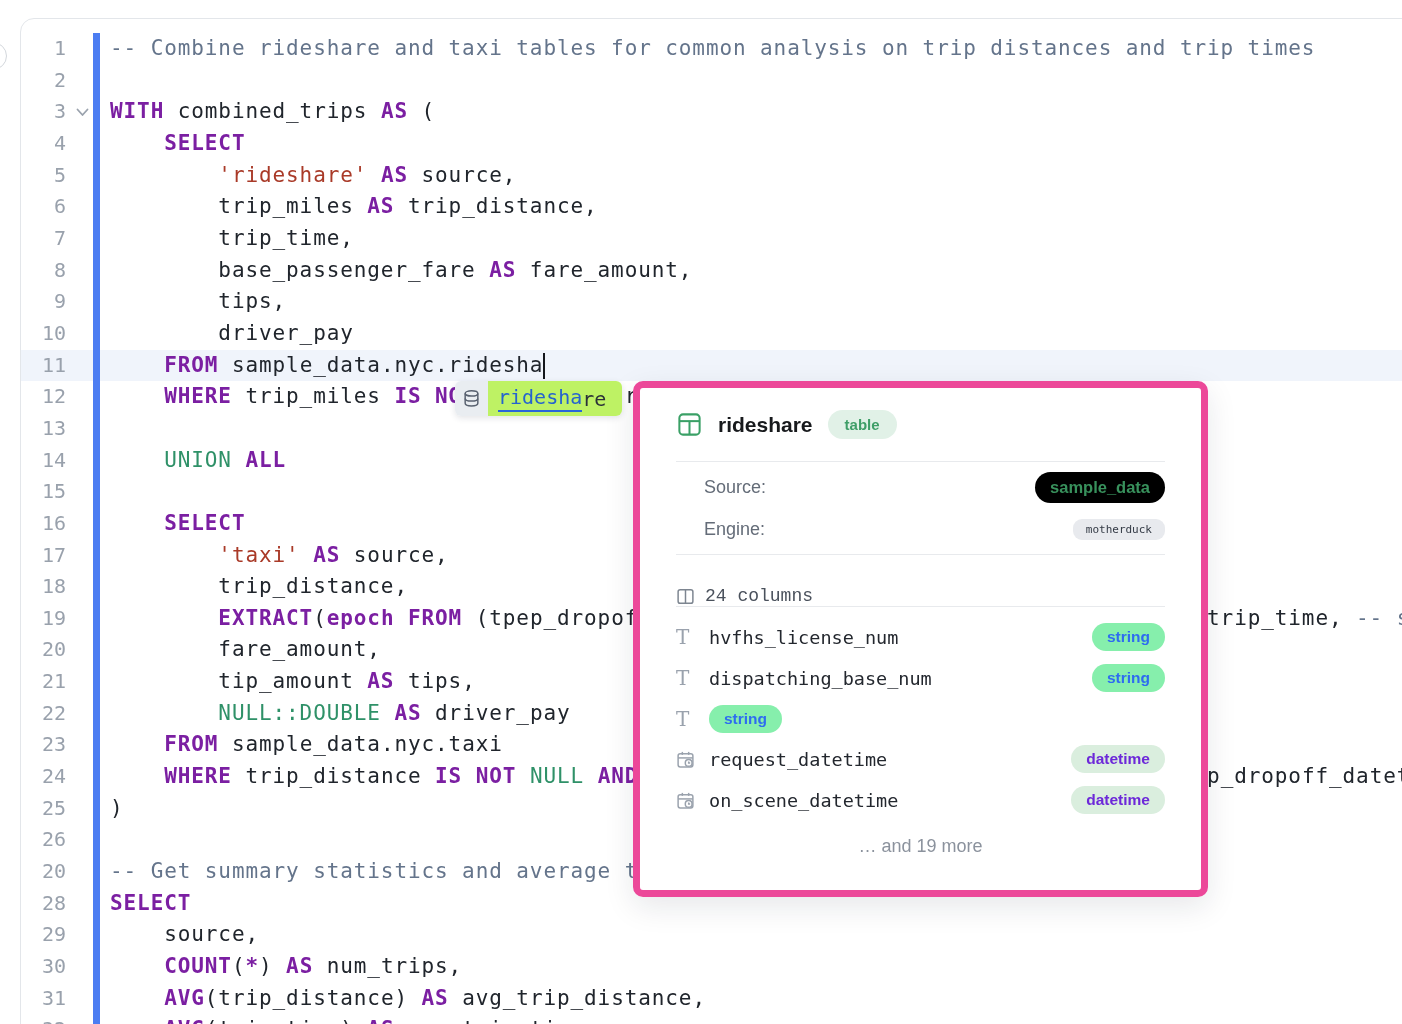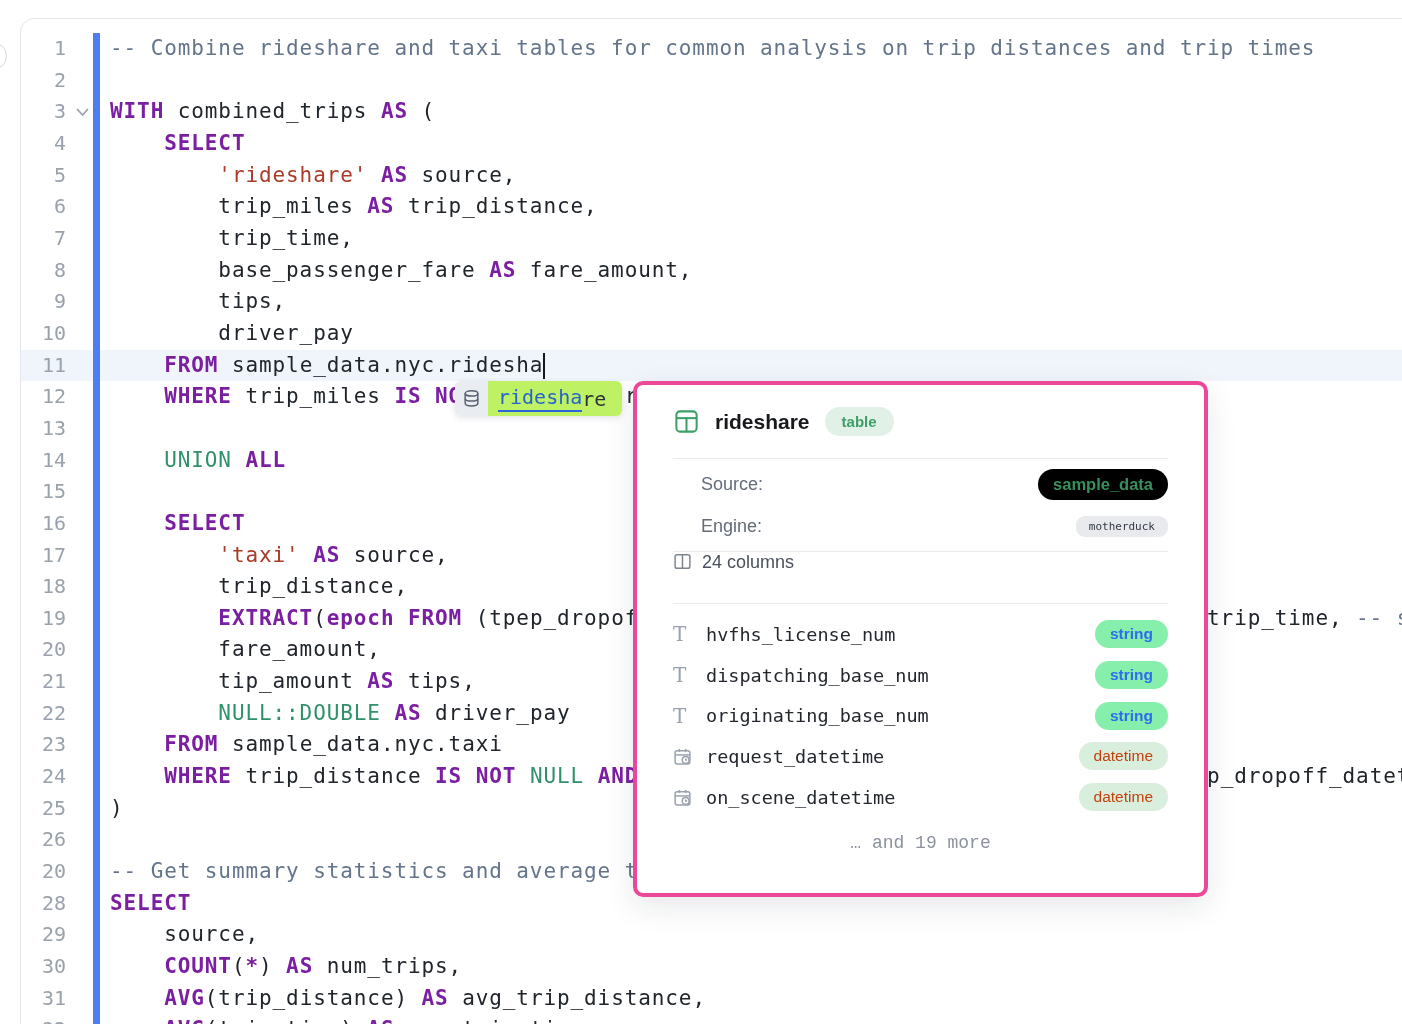--- a/index.html
+++ b/index.html
@@ -32,42 +32,42 @@
   
   .ac{position:absolute;display:flex;align-items:stretch;height:35px;z-index:21;border-radius:6px;
       overflow:hidden;box-shadow:0 2px 6px rgba(25,35,55,.12);}
   .ac-iconbox{width:33px;background:#e9edf1;display:flex;align-items:center;justify-content:center;}
   .ac-item{background:#bef264;display:flex;align-items:center;padding:0 16px 0 10px;
       font-family:"DejaVu Sans Mono",monospace;font-size:20px;}
   .ac-typed{color:#2563cf;border-bottom:2.5px solid #2a66d9;padding-bottom:1px;}
   .ac-rest{color:#2b3138;}
   
   .card{position:absolute;left:633px;top:381px;width:575px;height:516px;background:#fff;
-        border:4px solid #ec4899;border-radius:10px;box-shadow:0 10px 30px rgba(20,30,50,.10);
+        border:7px solid #ec4899;border-radius:10px;box-shadow:0 10px 30px rgba(20,30,50,.10);
         z-index:20;box-sizing:border-box;padding:0 36px;}
   .card-header{height:73px;display:flex;align-items:center;gap:15px;}
   .card-title{font-size:21px;font-weight:bold;color:#17191c;}
   .pill{border-radius:999px;display:inline-block;white-space:nowrap;}
   .pill-table{background:#e1f1e7;color:#3f9e68;font-weight:bold;font-size:15px;padding:6px 17px;}
   .divider{height:1px;background:#e8eaed;}
   .meta-section{padding:4px 0;}
   .meta-row{height:42px;display:flex;align-items:center;justify-content:space-between;margin-left:28px;}
   .meta-label{font-size:18px;color:#646c78;}
   .pill-green{background:#000000;color:#38915c;font-weight:bold;font-size:16.5px;padding:6px 15px;}
   .pill-gray{background:#e8eaee;color:#333a45;font-family:"DejaVu Sans Mono",monospace;
              font-size:11px;padding:4px 13px;border-radius:9px;}
-  .count-row{height:51px;display:flex;align-items:flex-start;gap:10px;font-size:18px;color:#4a515c;}
+  .count-row{height:51px;display:flex;align-items:flex-end;gap:10px;font-size:18px;color:#4a515c;font-family:Liberation Mono, monospace;}
   .cols-section{padding-top:10px;}
   .col-row{height:40.7px;display:flex;align-items:center;}
   .col-icon{width:33px;display:flex;align-items:center;color:#9aa2ad;}
   .type-T{font-family:"DejaVu Serif",serif;font-size:20px;color:#9aa2ad;}
   .col-name{font-family:"DejaVu Sans Mono",monospace;font-size:18.5px;color:#23272e;flex:1;}
   .pill-string{background:#86efac;color:#2e6cf0;font-weight:bold;font-size:15.5px;padding:5px 15px;}
-  .pill-datetime{background:#daeede;color:#c2410c;font-weight:normal;font-size:15.5px;padding:5px 15px;}
-  .more-row{margin-top:16px;text-align:center;font-size:18px;color:#8b929d;font-family:Liberation Mono, monospace;}
+  .pill-datetime{background:#daeede;color:#6d28d9;font-weight:bold;font-size:15.5px;padding:5px 15px;}
+  .more-row{margin-top:16px;text-align:center;font-size:18px;color:#8b929d;}
   svg{display:block;}
 </style>
 </head>
 <body>
 
 <div id="stage">
   <div class="panel"></div>
   <div class="side-circle"></div>
 
   <div class="active-line" id="active-line" style="top: 349.7px;"></div>
@@ -174,21 +174,20 @@
           <span class="col-icon">
             <span class="type-T">T</span>
           </span>
           <span class="col-name">dispatching_base_num</span>
           <span class="pill pill-string">string</span>
         </div>
         <div class="col-row">
           <span class="col-icon">
             <span class="type-T">T</span>
           </span>
-          <span class="col-name">originating_base_num</span>
           <span class="pill pill-string">string</span>
         </div>
         <div class="col-row">
           <span class="col-icon">
             <svg width="19" height="19" viewBox="0 0 18 18" fill="none" stroke="#9aa2ad" stroke-width="1.4">
               <rect x="2" y="3.5" width="14" height="12.5" rx="2"></rect>
               <line x1="2" y1="7.5" x2="16" y2="7.5"></line>
               <line x1="6" y1="1.8" x2="6" y2="4.6"></line>
               <line x1="12" y1="1.8" x2="12" y2="4.6"></line>
               <circle cx="12" cy="12.2" r="3.2" fill="#fff"></circle>

